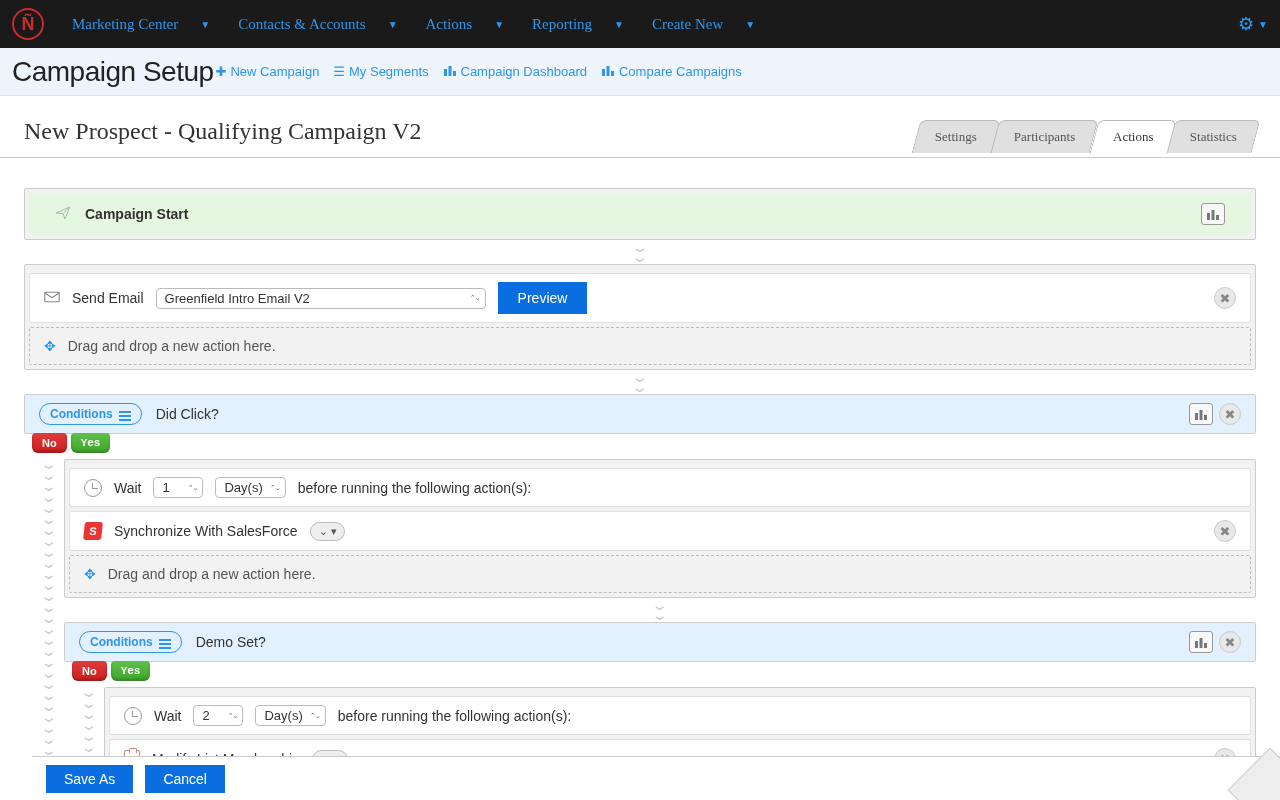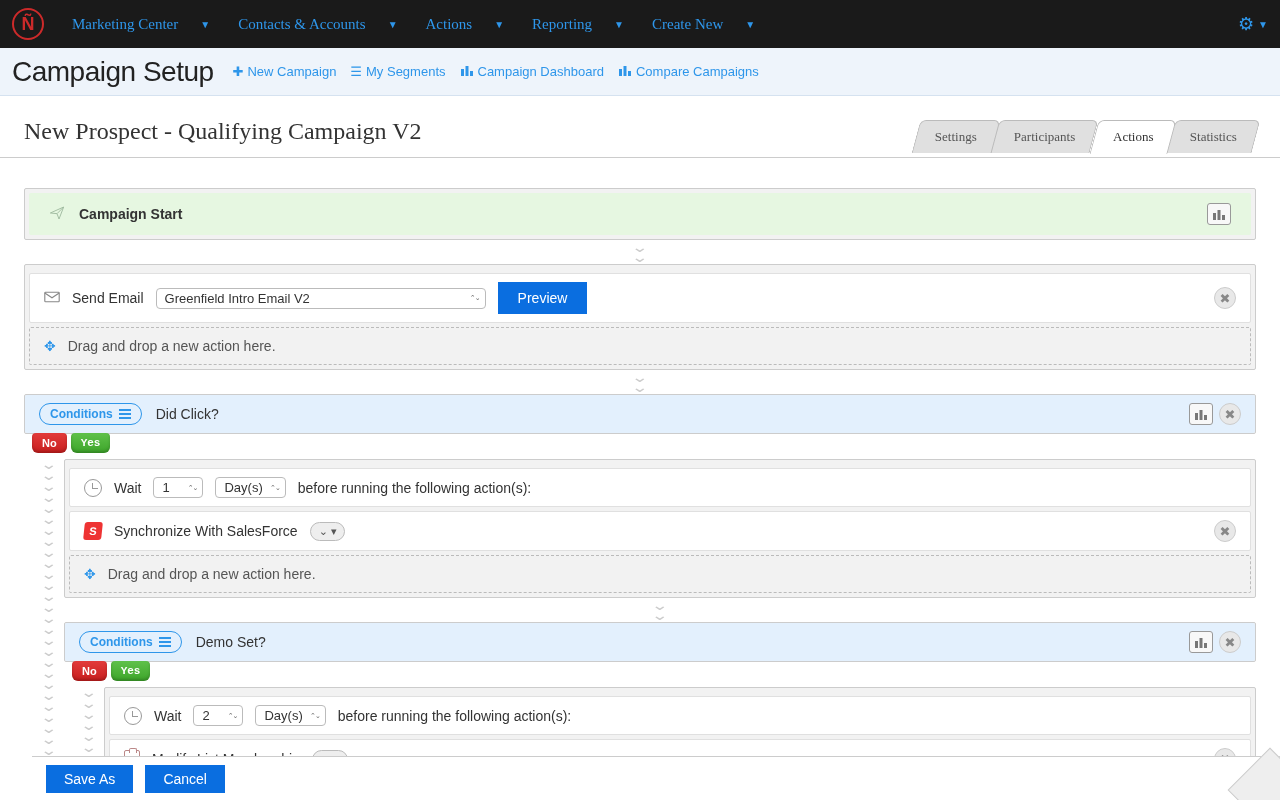--- a/index.html
+++ b/index.html
@@ -9,59 +9,59 @@
   .topnav { background: #1a1a1a; height: 48px; display: flex; align-items: center; padding: 0 12px; }
   .logo { width: 32px; height: 32px; border: 2px solid #cc2a2a; border-radius: 50%; display:flex; align-items:center; justify-content:center; margin-right: 28px; color:#cc2a2a; font-weight:bold; font-size:18px;}
   .navitem { color: #2e96ea; margin-right: 28px; font-size: 15px; cursor:pointer; display:flex; align-items:center; gap:22px;font-family:Liberation Serif, serif;}
   .navitem .caret { font-size: 10px; color:#2e96ea;}
   .topnav .spacer { flex:1; }
   .gear { color:#2e96ea; font-size:18px; display:flex; align-items:center; gap:4px; cursor:pointer;}
   .gear .caret { font-size:10px; }
 
   
   .subheader { background: #eef4fb; height: 48px; display:flex; align-items:center; padding: 0 12px; border-bottom:1px solid #d5e2f0;}
-  .page-title { font-size: 28px; font-weight: 300; color:#222; margin-right: 19px; letter-spacing:-0.5px;}
+  .page-title { font-size: 28px; font-weight: 300; color:#222; margin-right: 2px; letter-spacing:-0.5px;}
   .sublink { color:#2e96ea; font-size:13px; margin-right: 14px; display:inline-flex; align-items:center; gap:4px; cursor:pointer;}
   .sublink svg { width:12px; height:12px; }
 
   
   .heading-row { display:flex; align-items:flex-end; padding: 30px 24px 4px 24px; border-bottom:1px solid #ccc; height: 62px; font-family: Liberation Serif, serif;}
   .campaign-name { font-size: 24px; font-weight:400; color:#333; flex:1; padding-bottom:8px;}
   .tabs { display:flex; align-items:flex-end;}
   .tab { background:#e0e0e0; padding:8px 18px; font-size:13px; color:#333; border:1px solid #bbb; border-bottom:none; border-radius: 6px 6px 0 0; margin-left:-1px; transform: skewX(-15deg); cursor:pointer; position:relative; z-index:1;}
   .tab span { display:inline-block; transform: skewX(15deg);}
   .tab.active { background:#fff; z-index:3; padding-bottom:9px; margin-bottom:-1px; border-color:#bbb;}
   .tab:not(.active) { color:#555;}
 
   
   .workflow { padding: 30px 24px 80px 24px; height: 632px; overflow:hidden;}
 
   .node-outer { border:1px solid #ccc; border-radius:2px; background:#f2f2f2; padding:4px; margin-bottom:0;}
 
-  .start-bar { background: #e6f7e1; border-radius:2px; padding:10px 20px; display:flex; align-items:center; gap:14px; font-weight:bold;}
+  .start-bar { background: #e6f7e1; border-radius:2px; padding:10px 26px; display:flex; align-items:center; gap:14px; font-weight:bold;}
   .start-bar .chart-icon { margin-left:auto; }
 
   .action-row { background:#fff; border:1px solid #e0e0e0; border-radius:2px; padding:8px 14px; display:flex; align-items:center; gap:12px; margin-top:4px;}
 
   .select { background:#fff; border:1px solid #bbb; border-radius:4px; padding:2px 22px 2px 8px; font-size:13px; position:relative; min-width: 50px; cursor:pointer;}
   .select::after { content:"⌃⌄"; font-size:7px; line-height:6px; position:absolute; right:5px; top:50%; transform:translateY(-50%); color:#666; letter-spacing:-1px; display:flex; flex-direction:column;}
   .select.wide { min-width: 330px;}
 
   .btn-primary { background:#0a6ee0; color:#fff; border:none; border-radius:0; padding:8px 20px; font-size:14px; cursor:pointer;}
 
   .delete-btn { margin-left:auto; width:22px; height:22px; border-radius:50%; background:#e8e8e8; color:#888; display:flex; align-items:center; justify-content:center; font-size:13px; cursor:pointer; border:1px solid #ccc;}
   .chart-icon { width:24px; height:22px; border:1px solid #999; border-radius:3px; display:flex; align-items:center; justify-content:center; color:#777; cursor:pointer; background:#f8f8f8;}
 
   .drop-row { border:1px dashed #bbb; border-radius:2px; padding:10px 14px; display:flex; align-items:center; gap:12px; margin-top:4px; color:#555;}
 
   .arrow-col { display:flex; flex-direction:column; align-items:center; gap:-2px; padding:2px 0;}
   .arrow-col .v { color:#ccc; font-size:14px; line-height:10px; transform: scaleX(1.5);}
 
   .condition-bar { background:#e3f0fd; border-radius:2px; padding:8px 14px; display:flex; align-items:center; gap:14px;}
-  .cond-pill { border:1px solid #2e96ea; color:#2e96ea; border-radius:12px; padding:3px 10px; font-size:12px; font-weight:bold; display:inline-flex; align-items:center; gap:6px; cursor:pointer;}
+  .cond-pill { border:1px solid #2e96ea; color:#2e96ea; border-radius:12px; padding:3px 10px; font-size:12px; font-weight:bold; display:inline-flex; align-items:flex-end; gap:6px; cursor:pointer;}
   .cond-pill .lines { display:inline-block; width:12px; height:10px; background: linear-gradient(#2e96ea 0 2px, transparent 2px 4px, #2e96ea 4px 6px, transparent 6px 8px, #2e96ea 8px 10px);}
 
   .branch-tabs { display:flex; gap:4px; margin: -1px 0 0 8px;}
   .branch-tab { color:#fff; font-size:11px; font-weight:bold; padding:4px 10px; border-radius:4px 4px 6px 6px; cursor:pointer; box-shadow: inset 0 -2px 3px rgba(0,0,0,0.2);}
   .branch-tab.no { background: linear-gradient(#e23b3b,#c81e1e);}
   .branch-tab.yes { background: linear-gradient(#5fc14a,#3da52a); font-family: Liberation Mono, monospace;}
 
   .nested { margin-left: 40px; position:relative;}
   .nested::before { content:""; position:absolute; left:-20px; top:0; bottom:0; width:14px; background: repeating-linear-gradient(to bottom, #ccc 0 8px, transparent 8px 12px); clip-path: polygon(50% 100%, 0 0, 100% 0); opacity:0;}
   .side-arrows { position:absolute; left:-22px; top:0; bottom:0; width:14px; display:flex; flex-direction:column; align-items:center; overflow:hidden;}

